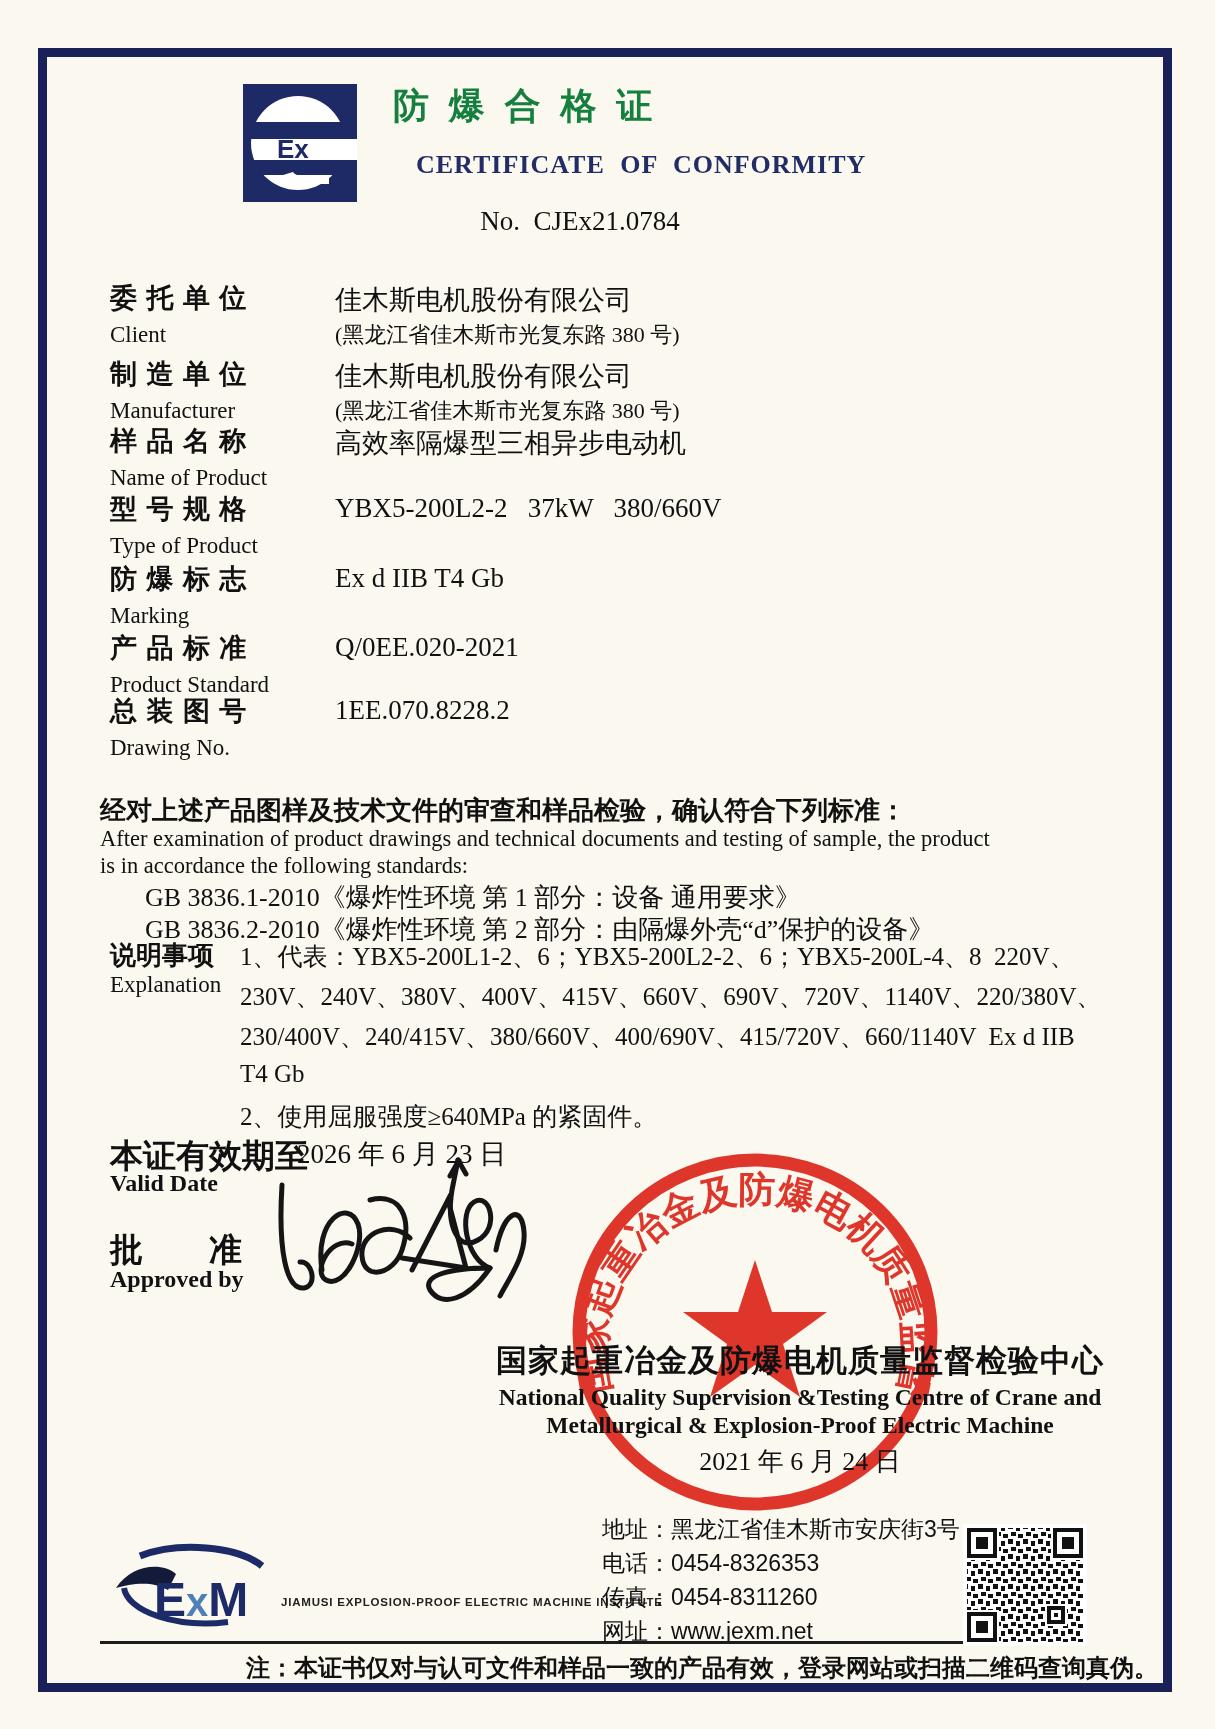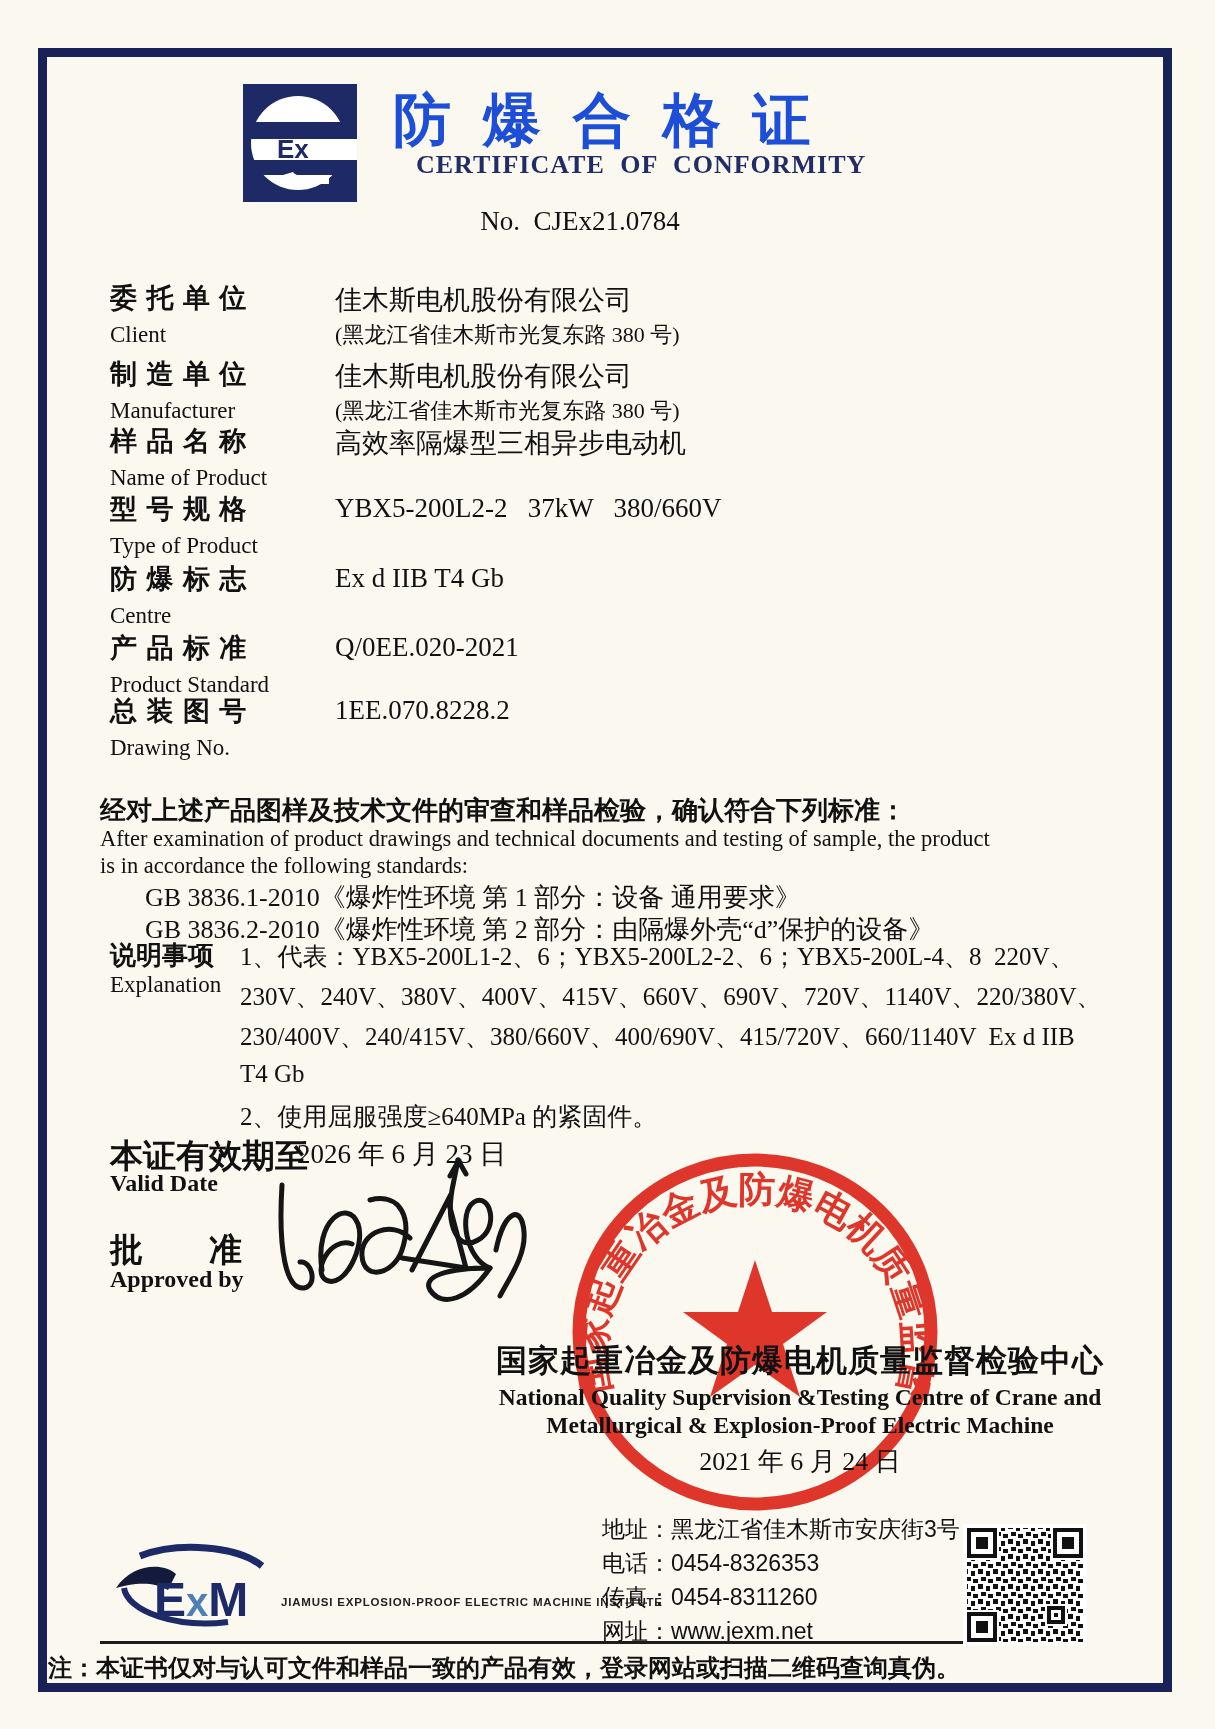--- a/index.html
+++ b/index.html
@@ -1,21 +1,21 @@
 <!DOCTYPE html>
 <html><head>
 <meta charset="utf-8">
 <style>
   html,body{margin:0;padding:0;background:#ffffff;}
   .page{position:relative;width:1215px;height:1729px;background:#fbf8ef;overflow:hidden;
         font-family:"Liberation Serif","DejaVu Serif",serif;color:#111;}
   .abs{position:absolute;}
   .frame{left:38px;top:48px;width:1116px;height:1626px;border:9px solid #1a2158;}
   
-  .title-cn{left:393px;top:82px;font-size:58px;font-weight:bold;color:#1d4ed8;letter-spacing:0.55em;
+  .title-cn{left:393px;top:82px;font-size:36px;font-weight:bold;color:#15803d;letter-spacing:0.55em;
             font-family:"Liberation Serif","DejaVu Serif",serif;white-space:nowrap;}
   .title-en{left:416px;top:150px;font-size:26px;font-weight:bold;color:#222c66;word-spacing:8px;letter-spacing:1px;white-space:nowrap;}
   .cert-no{left:300px;top:198px;width:560px;text-align:center;font-size:27px;white-space:pre;margin-top:8px;}
   
   .field-label-cn{font-size:27px;font-weight:bold;letter-spacing:0.35em;font-family:"Liberation Sans","DejaVu Sans",sans-serif;white-space:nowrap;}
   .field-label-en{font-size:23px;margin-top:6px;letter-spacing:0;}
   .field{left:110px;width:240px;}
   .value{left:335px;font-size:27px;white-space:pre;}
   .value2{left:335px;font-size:22px;white-space:pre;}
   
@@ -35,21 +35,21 @@
   .org-en{font-size:23.5px;font-weight:bold;white-space:nowrap;}
   .issue-date{top:1444px;font-size:26px;padding-right:150px;white-space:pre;}
   
   .stamp{mix-blend-mode:multiply;opacity:.92;}
   
   .inst-cn{left:278px;top:1546px;font-size:36px;font-weight:bold;font-family:"Liberation Sans","DejaVu Sans",sans-serif;letter-spacing:2px;}
   .inst-en{left:281px;top:1596px;font-size:11.5px;letter-spacing:0.8px;color:#222;
            font-family:"Liberation Sans","DejaVu Sans",sans-serif;font-weight:bold;}
   .contact-row{left:602px;font-size:23px;font-family:"Liberation Sans","DejaVu Sans",sans-serif;font-weight:500;white-space:pre;}
   .rule{left:100px;top:1641px;width:863px;height:3px;background:#1c1c1c;}
-  .note{left:48px;top:1652px;width:1110px;text-align:left;font-size:24px;font-weight:600;
+  .note{left:48px;top:1652px;width:1110px;text-align:right;font-size:24px;font-weight:600;
         font-family:"Liberation Sans","DejaVu Sans",sans-serif;}
 </style>
 </head>
 <body>
 
 <div class="page">
   <div class="abs frame"></div>
 
   <svg class="abs" style="left:243px;top:84px;" width="114" height="118" viewBox="0 0 114 118">
     <rect x="0" y="0" width="114" height="118" fill="#1e2a66"></rect>
@@ -86,21 +86,21 @@
   <div class="abs value" style="top:425px">高效率隔爆型三相异步电动机</div>
 
   <div class="abs field" style="top:491px">
     <div class="field-label-cn">型号规格</div>
     <div class="field-label-en">Type of Product</div>
   </div>
   <div class="abs value" style="top:493px">YBX5-200L2-2   37kW   380/660V</div>
 
   <div class="abs field" style="top:561px">
     <div class="field-label-cn">防爆标志</div>
-    <div class="field-label-en">Centre</div>
+    <div class="field-label-en">Marking</div>
   </div>
   <div class="abs value" style="top:563px">Ex d IIB T4 Gb</div>
 
   <div class="abs field" style="top:630px">
     <div class="field-label-cn">产品标准</div>
     <div class="field-label-en">Product Standard</div>
   </div>
   <div class="abs value" style="top:632px">Q/0EE.020-2021</div>
 
   <div class="abs field" style="top:693px">

